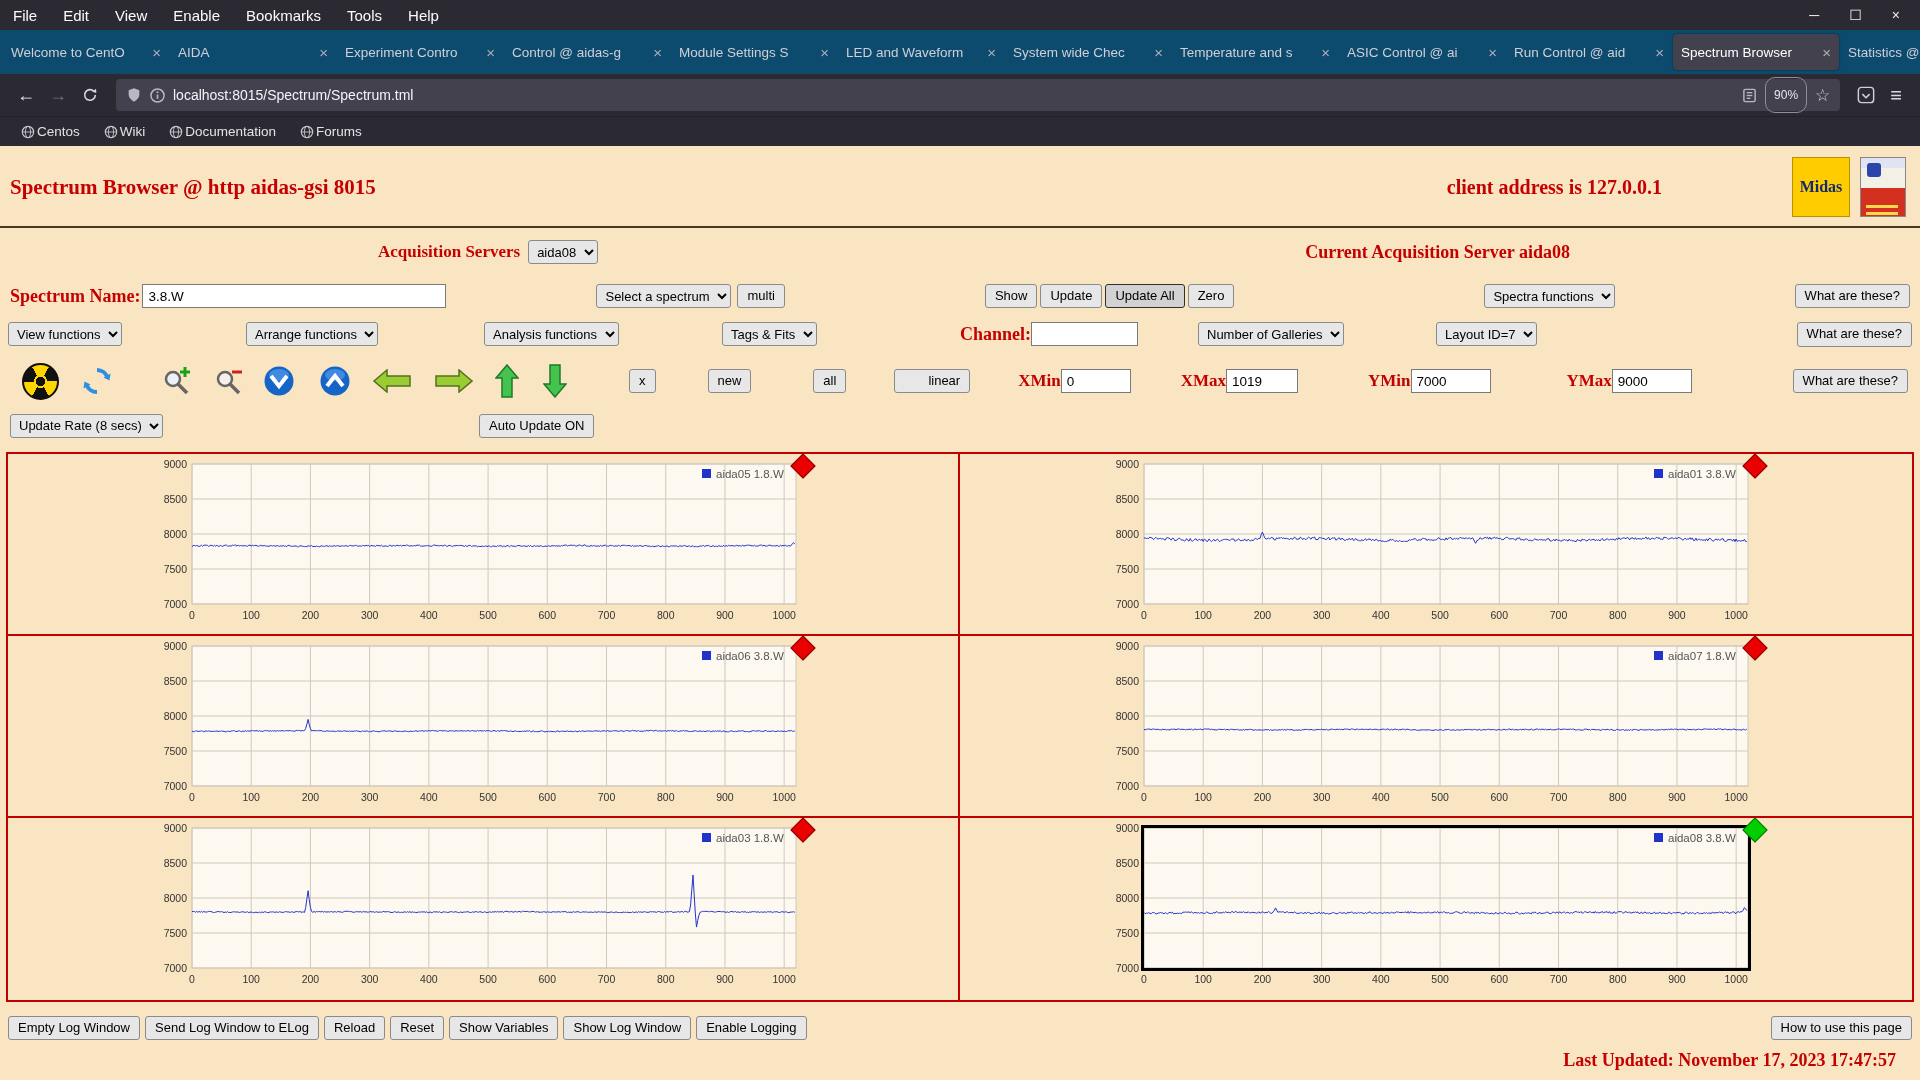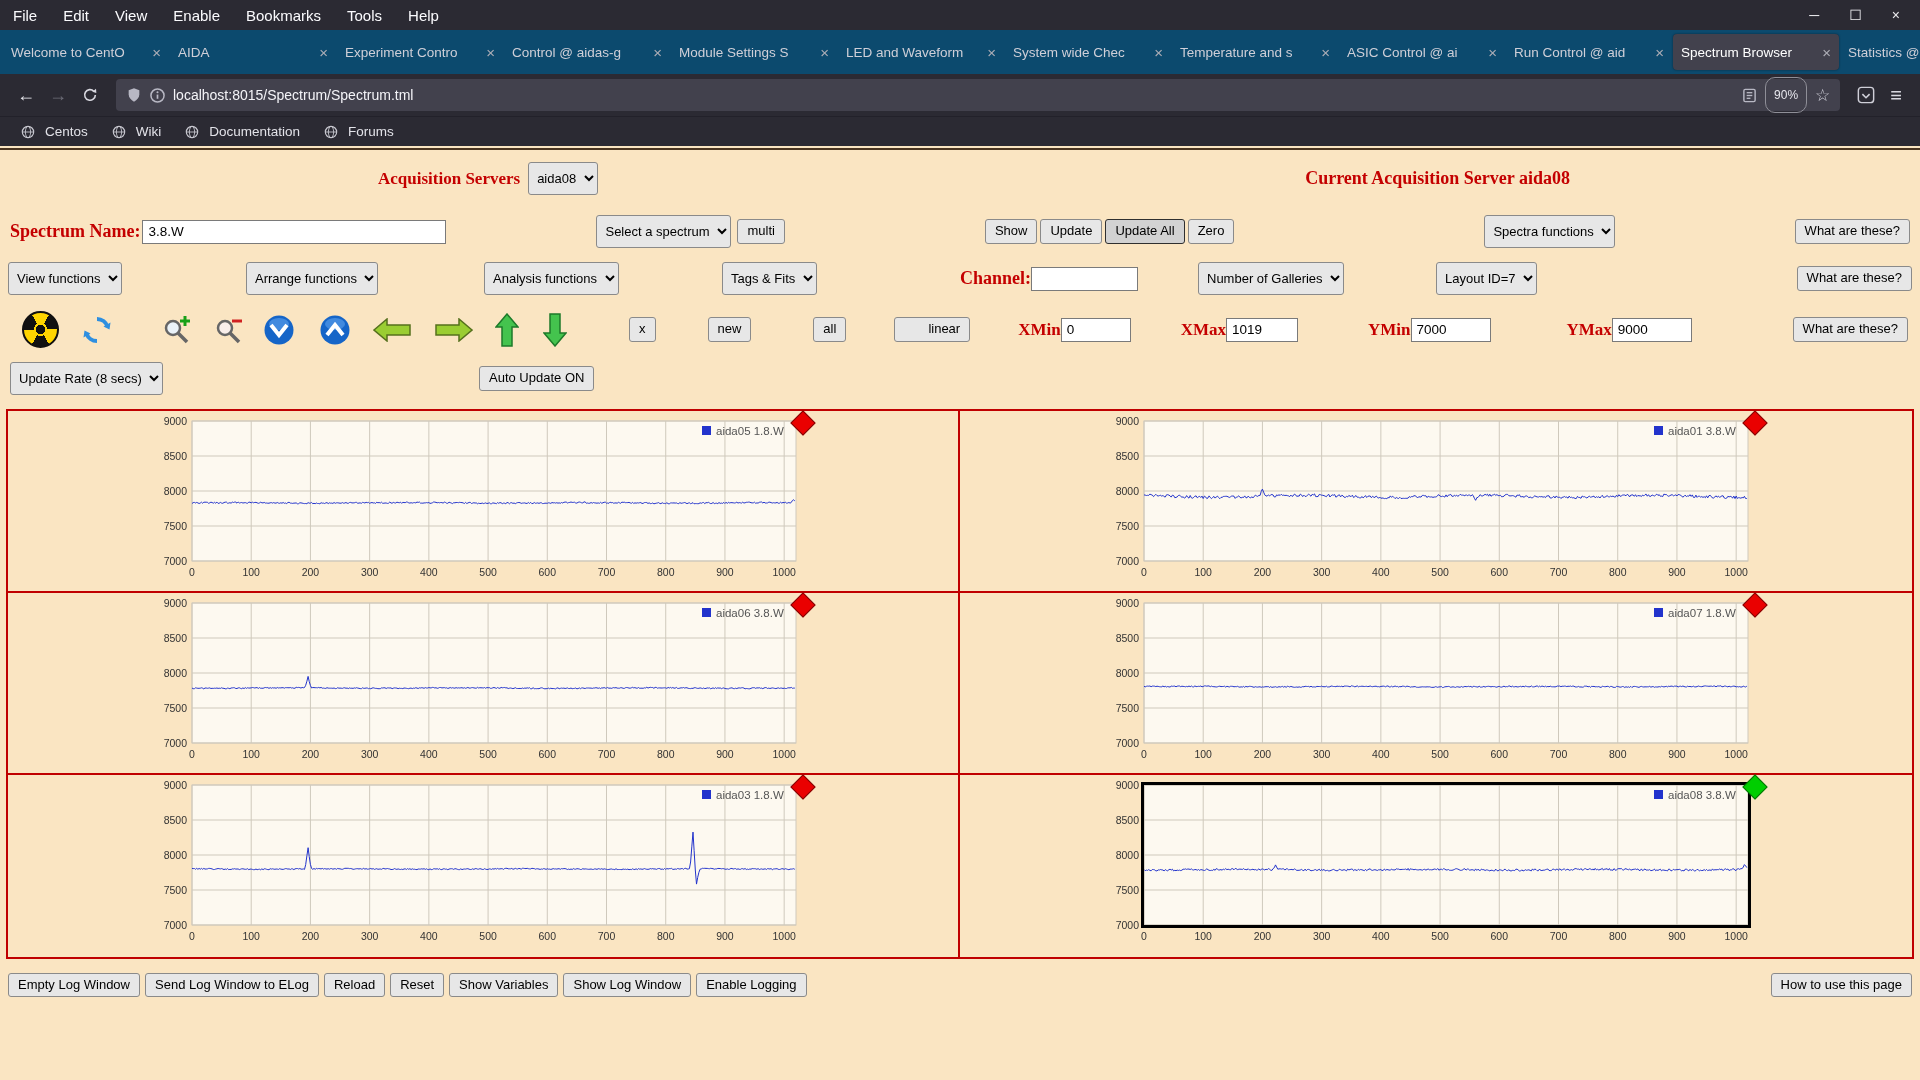--- a/index.html
+++ b/index.html
@@ -23,21 +23,21 @@
   .nav-btn{width:32px;height:30px;display:flex;align-items:center;justify-content:center;font-size:18px;color:#E6E6EC;border-radius:4px;}
   .nav-btn.dim{color:#6d6d78;}
   .urlbar{flex:1;height:32px;background:#42414D;border-radius:4px;display:flex;align-items:center;padding:0 10px;gap:8px;margin:0 10px;}
   .url-text{flex:1;color:#F4F4F8;font-size:14px;white-space:nowrap;overflow:hidden;}
   .zoom-pill{border:1px solid #8f8f98;border-radius:10px;padding:10px 8px;font-size:12px;color:#E6E6EC;}
   .star{font-size:17px;color:#cfcfd8;}
   .hamburger{font-size:20px;color:#d8d8e0;padding:0 8px;}
 
   
   .bookmarksbar{height:29px;background:#2B2A33;display:flex;align-items:center;padding:0 12px;gap:6px;flex:0 0 auto;border-top:1px solid #22212a;}
-  .bm{display:flex;align-items:center;gap:10px;padding:0 9px;color:#E2E2E8;font-size:13.5px;}
+  .bm{display:flex;align-items:center;gap:2px;padding:0 9px;color:#E2E2E8;font-size:13.5px;}
 
   
   .viewport{height:935px;background:#FAE5C2;overflow:hidden;font-family:"Liberation Serif",serif;}
   .red{color:#C40000;font-weight:bold;font-family:"Liberation Serif",serif;}
   .header-row{display:flex;align-items:center;height:78px;padding:4px 14px 0 10px;box-sizing:border-box;}
   .page-title{font-size:21px;}
   .client-addr{font-size:20px;margin-left:auto;margin-right:130px;}
   .logos{display:flex;gap:10px;align-items:center;}
   .logo-midas{width:56px;height:58px;background:#FFCC00;border:1px solid #b89200;display:flex;align-items:center;justify-content:center;color:#122a70;font-weight:bold;font-size:16px;font-family:"Liberation Serif",serif;}
   .logo-midas::first-letter{font-size:26px;}
@@ -52,21 +52,21 @@
 
   .ctl-row{display:flex;align-items:center;padding:0 10px;}
   .row2{margin-top:20px;}
   .row3{margin-top:14px;padding:0 8px;}
   .row4{margin-top:16px;padding:0 12px;}
   .row5{margin-top:14px;}
   .slot{width:238px;display:flex;align-items:center;flex:0 0 auto;}
 
   button,.btn{font-family:"Liberation Sans",sans-serif;font-size:13px;background:#E7E7E7;border:1px solid #8a8a8a;border-radius:3px;padding:3px 9px;color:#000;line-height:1.25;}
   button.pressed{background:#d2d2d2;border:1px solid #2f2f2f;}
-  select{font-family:"Liberation Sans",sans-serif;font-size:13px;background:#E7E7E7;color:#000;border:1px solid #8a8a8a;border-radius:3px;padding:2px 4px;height:33px;}
+  select{font-family:"Liberation Sans",sans-serif;font-size:13px;background:#E7E7E7;color:#000;border:1px solid #8a8a8a;border-radius:3px;padding:2px 4px;height:24px;}
   input[type=text]{font-family:"Liberation Sans",sans-serif;font-size:13.5px;background:#fff;color:#000;border:1px solid #7a7a7a;padding:2px 5px;height:18px;}
   .lbl{font-size:18px;}
   .lbl-sm{font-size:17px;}
   .grp{display:flex;gap:3px;align-items:center;}
 
   .ic{display:inline-flex;align-items:center;justify-content:center;flex:0 0 auto;}
   .rad{width:33px;height:33px;border-radius:50%;border:2px solid #101010;margin-left:10px;
     background:
       radial-gradient(circle,#111 0 4.5px,#FFD500 4.5px 6.5px,transparent 6.5px),
       conic-gradient(#FFD500 0 30deg,#111 30deg 90deg,#FFD500 90deg 150deg,#111 150deg 210deg,#FFD500 210deg 270deg,#111 270deg 330deg,#FFD500 330deg 360deg);}
@@ -228,20 +228,28 @@
           <circle cx="8" cy="8" r="6.5" fill="none" stroke="#c8c8d0" stroke-width="1.3"></circle>
           <ellipse cx="8" cy="8" rx="3" ry="6.5" fill="none" stroke="#c8c8d0" stroke-width="1"></ellipse>
           <line x1="1.5" y1="8" x2="14.5" y2="8" stroke="#c8c8d0" stroke-width="1"></line>
         </svg>
         <span>Forums</span>
       </span>
   </div>
 
   <div class="viewport">
 
+    <div class="header-row">
+      <span class="red page-title">Spectrum Browser @ http aidas-gsi 8015</span>
+      <span class="red client-addr">client address is 127.0.0.1</span>
+      <span class="logos">
+        <span class="logo-midas">Midas</span>
+        <span class="logo-partner"></span>
+      </span>
+    </div>
     <hr class="rule">
 
     <div class="acq-row">
       <span class="red acq-label lbl-sm">Acquisition Servers</span>
       <select style="margin-left:8px;"><option>aida08</option></select>
       <span class="red acq-current">Current Acquisition Server aida08</span>
     </div>
 
     <div class="ctl-row row2">
       <span class="red lbl">Spectrum Name:</span>
@@ -615,15 +623,16 @@
       <button>Empty Log Window</button>
       <button>Send Log Window to ELog</button>
       <button>Reload</button>
       <button>Reset</button>
       <button>Show Variables</button>
       <button>Show Log Window</button>
       <button>Enable Logging</button>
       <button class="help">How to use this page</button>
     </div>
 
+    <div class="red last-updated">Last Updated: November 17, 2023 17:47:57</div>
 
   </div>
 </div>
 
 </body></html>

